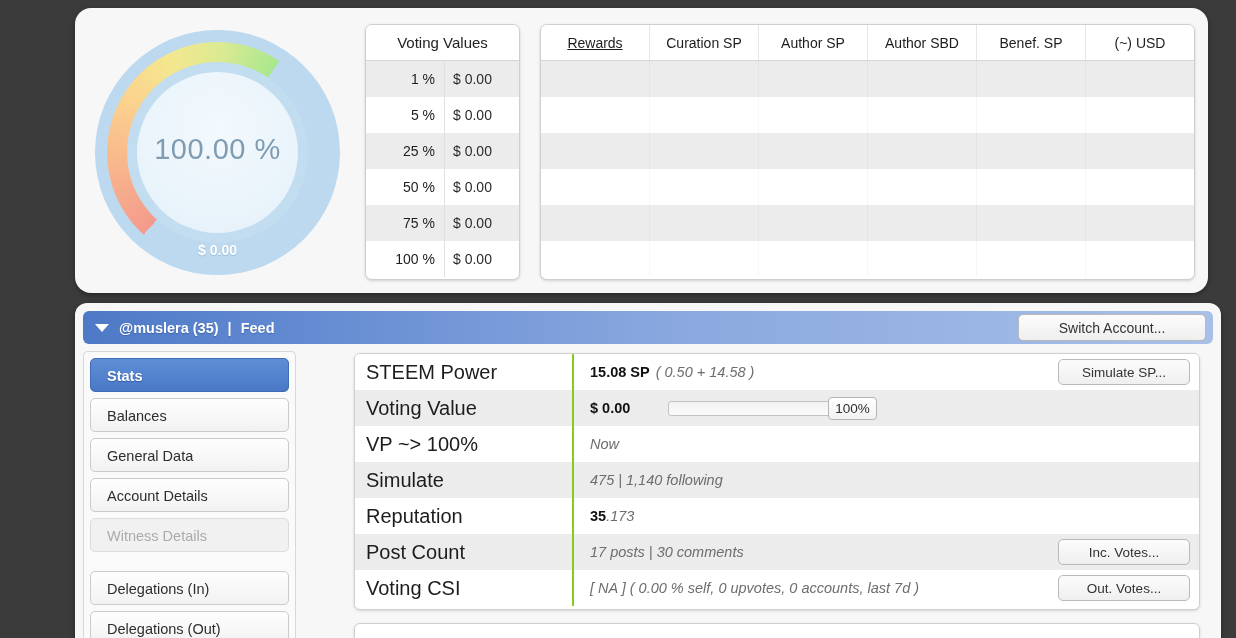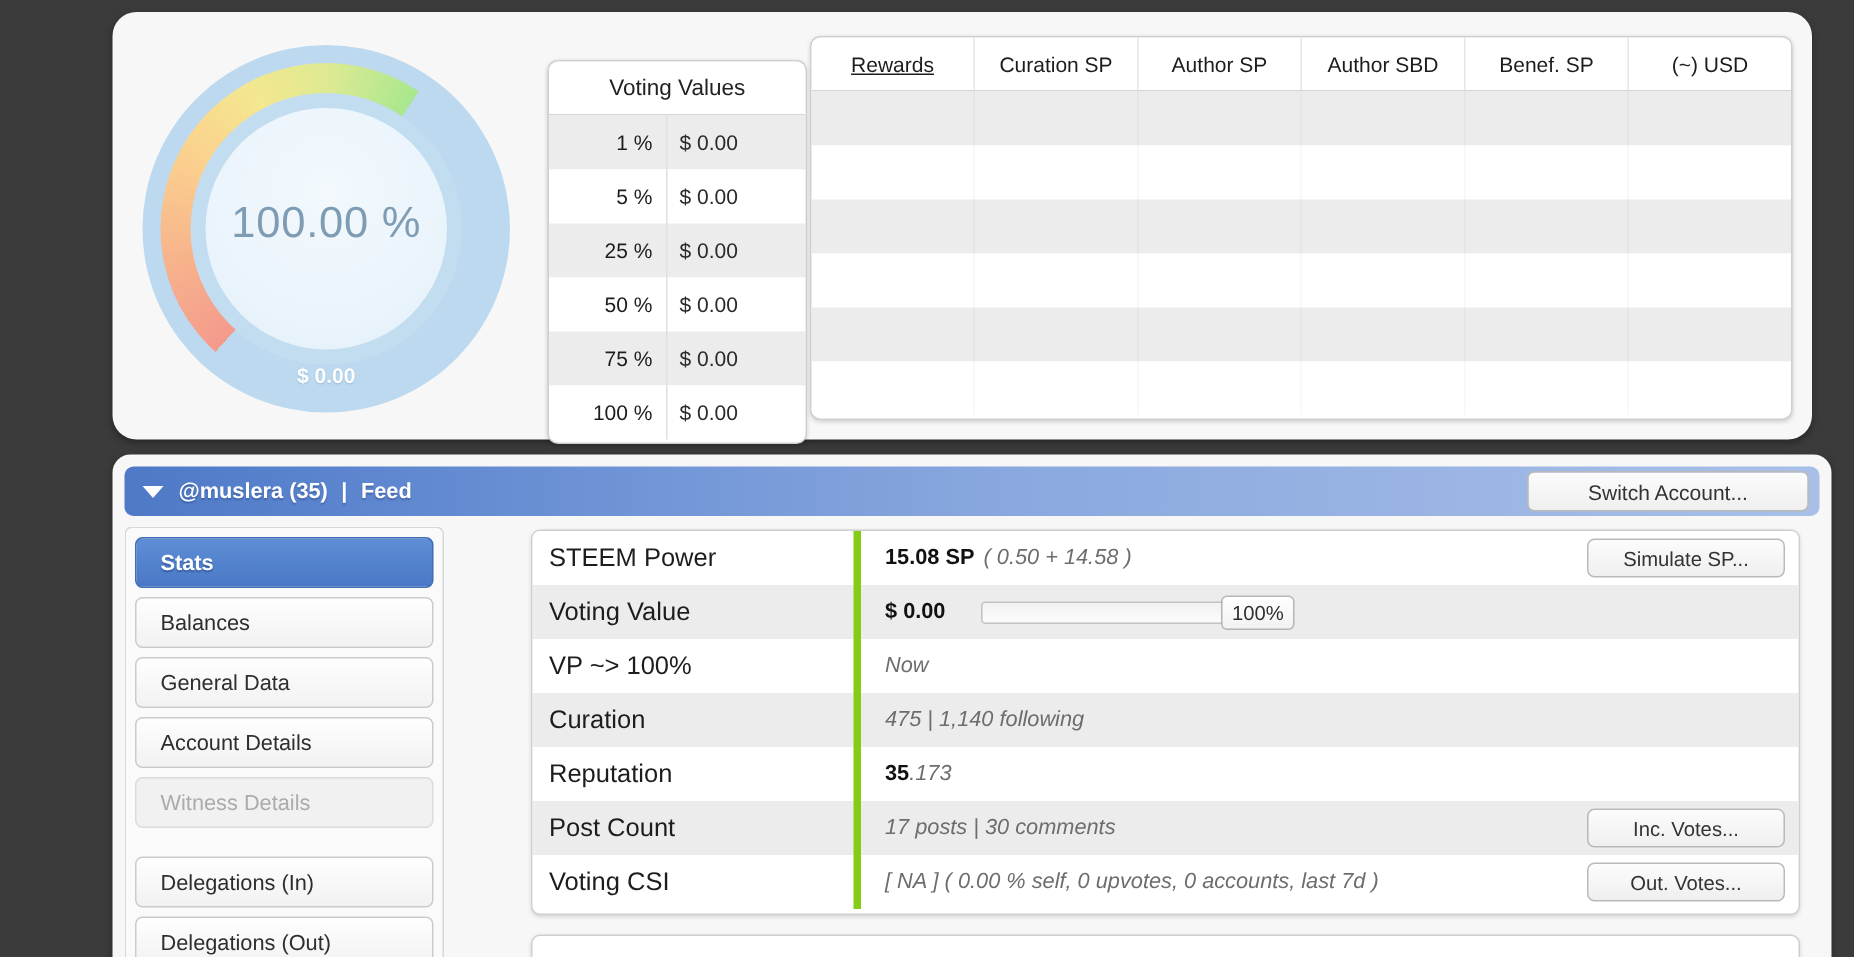--- a/index.html
+++ b/index.html
@@ -73,27 +73,26 @@
     color: #ffffff;
     font-size: 14px;
     font-weight: bold;
     text-shadow: 0 1px 1px rgba(120,160,190,.55);
   }
 
   
   #voting-values {
     position: absolute;
     left: 290px; top: 16px;
-    width: 173px; height: 256px;
+    width: 155px; height: 256px;
     background: #ffffff;
     border: 1px solid #cfcfcf;
     border-radius: 7px;
     box-shadow: 0 1px 3px rgba(0,0,0,.16);
     overflow: hidden;
-    margin-top: 16px;
   }
   #vv-title {
     height: 36px; line-height: 36px;
     text-align: center;
     font-size: 15px;
     color: #222;
     border-bottom: 1px solid #d6d6d6;
     background: #fff;
   }
   .vv-row { display: flex; height: 36px; line-height: 36px; font-size: 14px; }
@@ -230,23 +229,23 @@
     border-radius: 6px;
     box-shadow: 0 1px 3px rgba(0,0,0,.14);
     overflow: hidden;
   }
   .st-row { display: flex; height: 36px; align-items: center; position: relative; }
   .st-row.odd { background: #ececec; }
   .st-row.even { background: #ffffff; }
   .st-label {
     width: 219px;
     padding-left: 11px;
-    font-size: 17px;
+    font-size: 20px;
     color: #1d1d1d;
-    border-right: 5px solid #84cc16;
+    border-right: 2px solid #84cc16;
     height: 100%;
     line-height: 36px;
   }
   .st-value {
     flex: 1;
     padding-left: 16px;
     font-size: 14.5px;
     color: #363636;
     display: flex; align-items: center;
   }
@@ -258,21 +257,21 @@
     background: linear-gradient(to bottom, #fcfcfc, #efefef);
     border: 1px solid #b9b9b9;
     border-radius: 5px;
     font-size: 13.5px;
     color: #333;
     font-family: "Liberation Sans", sans-serif;
     cursor: pointer;
   }
 
   
-  .vv-slider-wrap { display: flex; align-items: center; margin-left: 24px; position: relative; justify-content: center; }
+  .vv-slider-wrap { display: flex; align-items: center; margin-left: 38px; position: relative; justify-content: center; }
   .vv-slider-track {
     width: 168px; height: 15px;
     background: linear-gradient(to bottom, #f2f2f2, #fbfbfb);
     border: 1px solid #c2c2c2;
     border-radius: 3px;
   }
   .vv-slider-thumb {
     margin-left: -8px;
     height: 23px;
     min-width: 46px;
@@ -445,21 +444,21 @@
           </div>
         </div>
       </div>
       <div class="st-row even">
         <div class="st-label">VP ~&gt; 100%</div>
         <div class="st-value">
           <span class="st-dim" style="margin-left: 0px;">Now</span>
         </div>
       </div>
       <div class="st-row odd">
-        <div class="st-label">Curation</div>
+        <div class="st-label">Simulate</div>
         <div class="st-value">
           <span class="st-dim" style="margin-left: 0px;">475 | 1,140 following</span>
         </div>
       </div>
       <div class="st-row even">
         <div class="st-label">Reputation</div>
         <div class="st-value">
           <span class="st-strong">35</span>
           <span class="st-dim" style="margin-left: 0px;">.173</span>
         </div>

